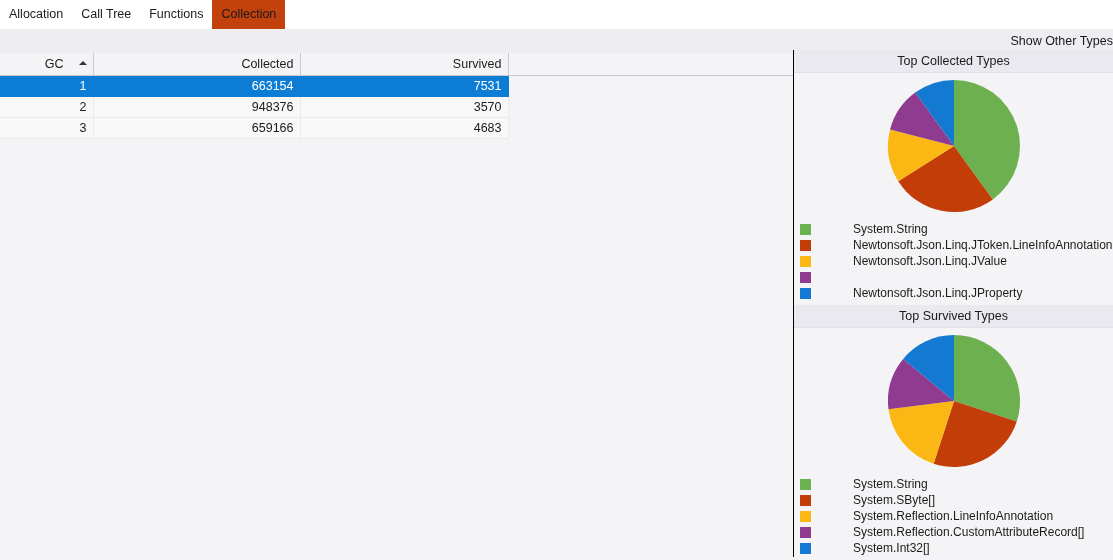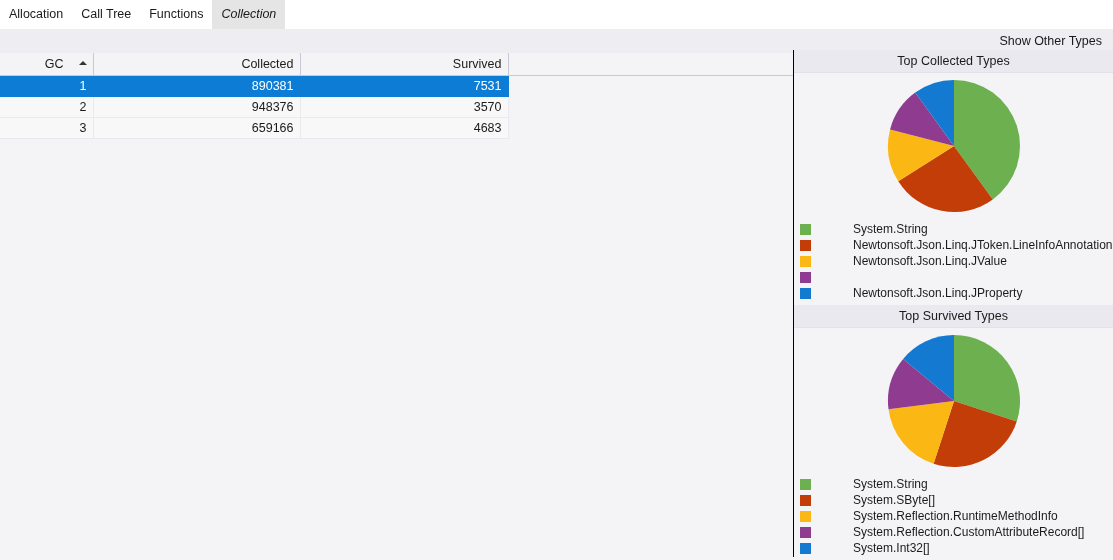--- a/index.html
+++ b/index.html
@@ -15,30 +15,30 @@
   
   .tabstrip{
     position:absolute;left:0;top:0;width:1113px;height:29px;
     background:#FFFFFF;border-bottom:1px solid #DCDCE2;
     display:flex;align-items:flex-end;
   }
   .tab{
     height:29px;line-height:29px;padding:0 9px;
     font-size:12.5px;color:#1b1b1b;white-space:nowrap;cursor:default;
   }
-  .tab.selected{background:#e5e5e5;font-style:italic;}
+  .tab.selected{background:#c2410c;}
 
   
   .cmdbar{
     position:absolute;left:0;top:29px;width:1113px;height:24px;
     background:#EEEEF2;
     display:flex;align-items:center;justify-content:flex-end;
   }
   .cmdlink{
-    font-size:12.5px;color:#1b1b1b;padding-right:11px;white-space:nowrap;cursor:default;
+    font-size:12.5px;color:#1b1b1b;padding-right:0;white-space:nowrap;cursor:default;
   }
 
   
   .gridpane{
     position:absolute;left:0;top:53px;width:793px;height:507px;
     background:#F4F4F6;
   }
   table.grid{border-collapse:collapse;table-layout:fixed;width:793px;}
   table.grid col.c-gc{width:93px;}
   table.grid col.c-col{width:207px;}
@@ -126,21 +126,21 @@
             </span>
           </th>
           <th>Collected</th>
           <th>Survived</th>
           <th class="filler"></th>
         </tr>
       </thead>
       <tbody>
         <tr class="sel">
           <td>1</td>
-          <td>890381</td>
+          <td>663154</td>
           <td>7531</td>
           <td class="fill"></td>
         </tr>
         <tr>
           <td>2</td>
           <td>948376</td>
           <td>3570</td>
           <td class="fill"></td>
         </tr>
         <tr>
@@ -208,21 +208,21 @@
         <div class="legrow">
           <span class="swatch" style="background: rgb(108, 176, 79);"></span>
           <span class="legtext">System.String</span>
         </div>
         <div class="legrow">
           <span class="swatch" style="background: rgb(195, 61, 8);"></span>
           <span class="legtext">System.SByte[]</span>
         </div>
         <div class="legrow">
           <span class="swatch" style="background: rgb(251, 183, 20);"></span>
-          <span class="legtext">System.Reflection.RuntimeMethodInfo</span>
+          <span class="legtext">System.Reflection.LineInfoAnnotation</span>
         </div>
         <div class="legrow">
           <span class="swatch" style="background: rgb(142, 59, 144);"></span>
           <span class="legtext">System.Reflection.CustomAttributeRecord[]</span>
         </div>
         <div class="legrow">
           <span class="swatch" style="background: rgb(20, 121, 208);"></span>
           <span class="legtext">System.Int32[]</span>
         </div>
       </div>

